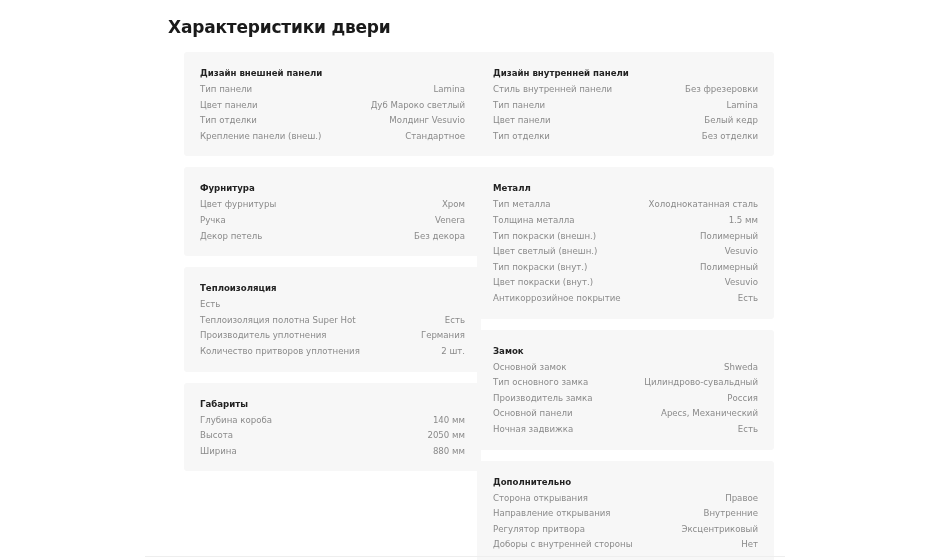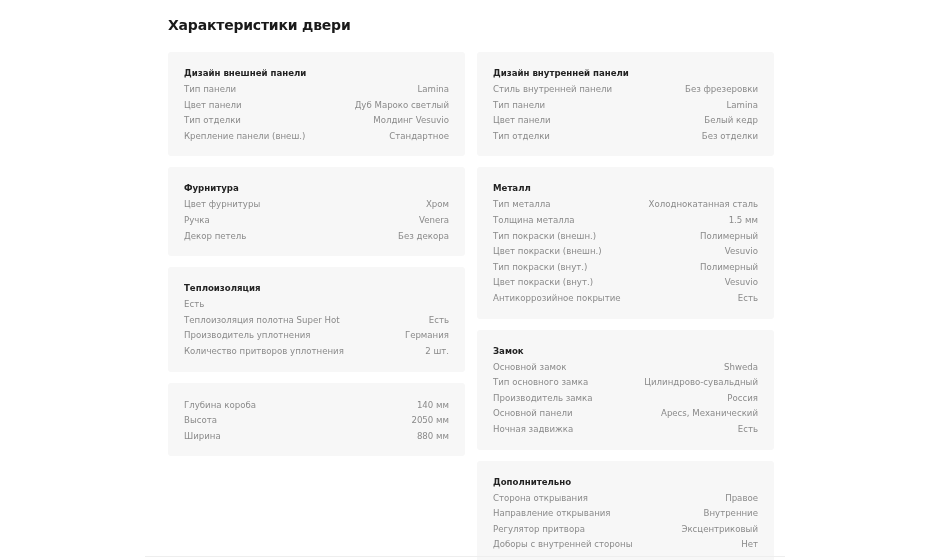--- a/index.html
+++ b/index.html
@@ -2,24 +2,24 @@
 <html><head>
 <meta charset="utf-8">
 <style>
   html, body { margin: 0; padding: 0; }
   body {
     width: 933px; height: 560px; background: #ffffff; overflow: hidden;
     font-family: "DejaVu Sans", sans-serif; position: relative;
   }
   .page-title {
     position: absolute; left: 168px; top: 17px;
-    font-size: 14px; font-weight: bold; color: #1a1a1a; letter-spacing: -0.2px;
+    font-size: 17px; font-weight: bold; color: #1a1a1a; letter-spacing: -0.2px;
   }
   .col { position: absolute; top: 52px; width: 297px; }
-  .col.left { left: 168px; }
+  .col.left { left: 184px; }
   .col.right { left: 477px; }
   .card {
     background: #f7f7f7; border-radius: 3px;
     padding: 15px 16px 12px 16px; margin-bottom: 11px; box-sizing: border-box;
   }
   .card-title {
     font-size: 8.6px; font-weight: bold; color: #222; margin-bottom: 3px; line-height: 12px;
   }
   .row {
     display: flex; justify-content: space-between; align-items: flex-end;
@@ -87,20 +87,21 @@
         <span class="k">Производитель уплотнения</span>
         <span class="v">Германия</span>
       </div>
     <div class="row">
         <span class="k">Количество притворов уплотнения</span>
         <span class="v">2 шт.</span>
       </div>
   </div>
 
   <div class="card">
+    <div class="card-title">Габариты</div>
     <div class="row">
         <span class="k">Глубина короба</span>
         <span class="v">140 мм</span>
       </div>
     <div class="row">
         <span class="k">Высота</span>
         <span class="v">2050 мм</span>
       </div>
     <div class="row">
         <span class="k">Ширина</span>
@@ -139,21 +140,21 @@
       </div>
     <div class="row">
         <span class="k">Толщина металла</span>
         <span class="v">1.5 мм</span>
       </div>
     <div class="row">
         <span class="k">Тип покраски (внешн.)</span>
         <span class="v">Полимерный</span>
       </div>
     <div class="row">
-        <span class="k">Цвет покраски (внешн.)</span>
+        <span class="k">Цвет светлый (внешн.)</span>
         <span class="v">Vesuvio</span>
       </div>
     <div class="row">
         <span class="k">Тип покраски (внут.)</span>
         <span class="v">Полимерный</span>
       </div>
     <div class="row">
         <span class="k">Цвет покраски (внут.)</span>
         <span class="v">Vesuvio</span>
       </div>

